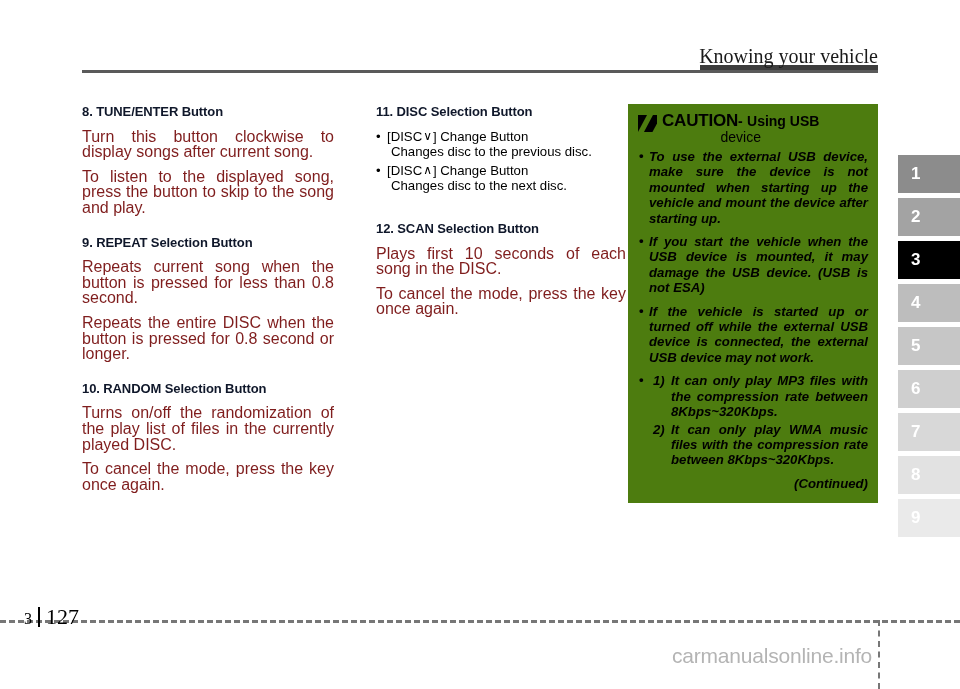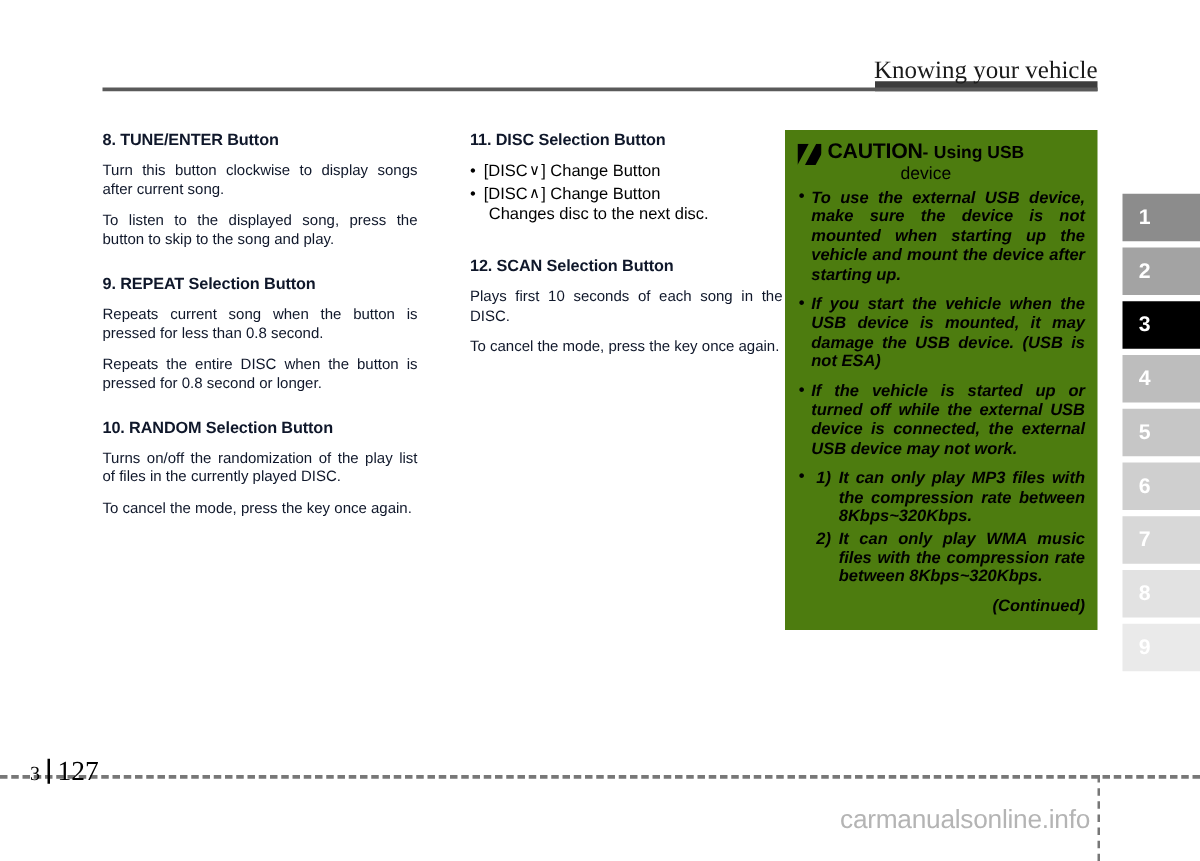--- a/index.html
+++ b/index.html
@@ -68,23 +68,23 @@
     font-size: 13px;
     font-weight: bold;
     color: #0f172a;
     margin: 0 0 9px 0;
     line-height: 1.2;
     letter-spacing: -0.1px;
   }
   h2.sec.gap { margin-top: 19px; }
 
   p.body {
-    font-size: 12px;
+    font-size: 16px;
     line-height: 15.6px;
-    color: #0f172a;
+    color: #7f1d1d;
     margin: 0 0 9px 0;
     text-align: justify;
     text-justify: inter-word;
   }
   p.body:last-child { margin-bottom: 0; }
 
   ul.bullets {
     list-style: none;
     margin: 0 0 0 0;
     padding: 0;
@@ -299,20 +299,21 @@
     <p class="body">To cancel the mode, press the key once again.</p>
   </div>
 
   <div class="col" id="col-mid">
 
     <h2 class="sec">11. DISC Selection Button</h2>
 
     <ul class="bullets">
       <li>
         <span class="dot">•</span><span>[DISC</span><span class="chev">∨</span><span>] Change Button</span>
+        <span class="sub">Changes disc to the previous disc.</span>
       </li>
       <li>
         <span class="dot">•</span><span>[DISC</span><span class="chev">∧</span><span>] Change Button</span>
         <span class="sub">Changes disc to the next disc.</span>
       </li>
     </ul>
 
     <h2 class="sec" style="margin-top:27px;">12. SCAN Selection Button</h2>
     <p class="body">Plays first 10 seconds of each song in the DISC.</p>
     <p class="body">To cancel the mode, press the key once again.</p>

